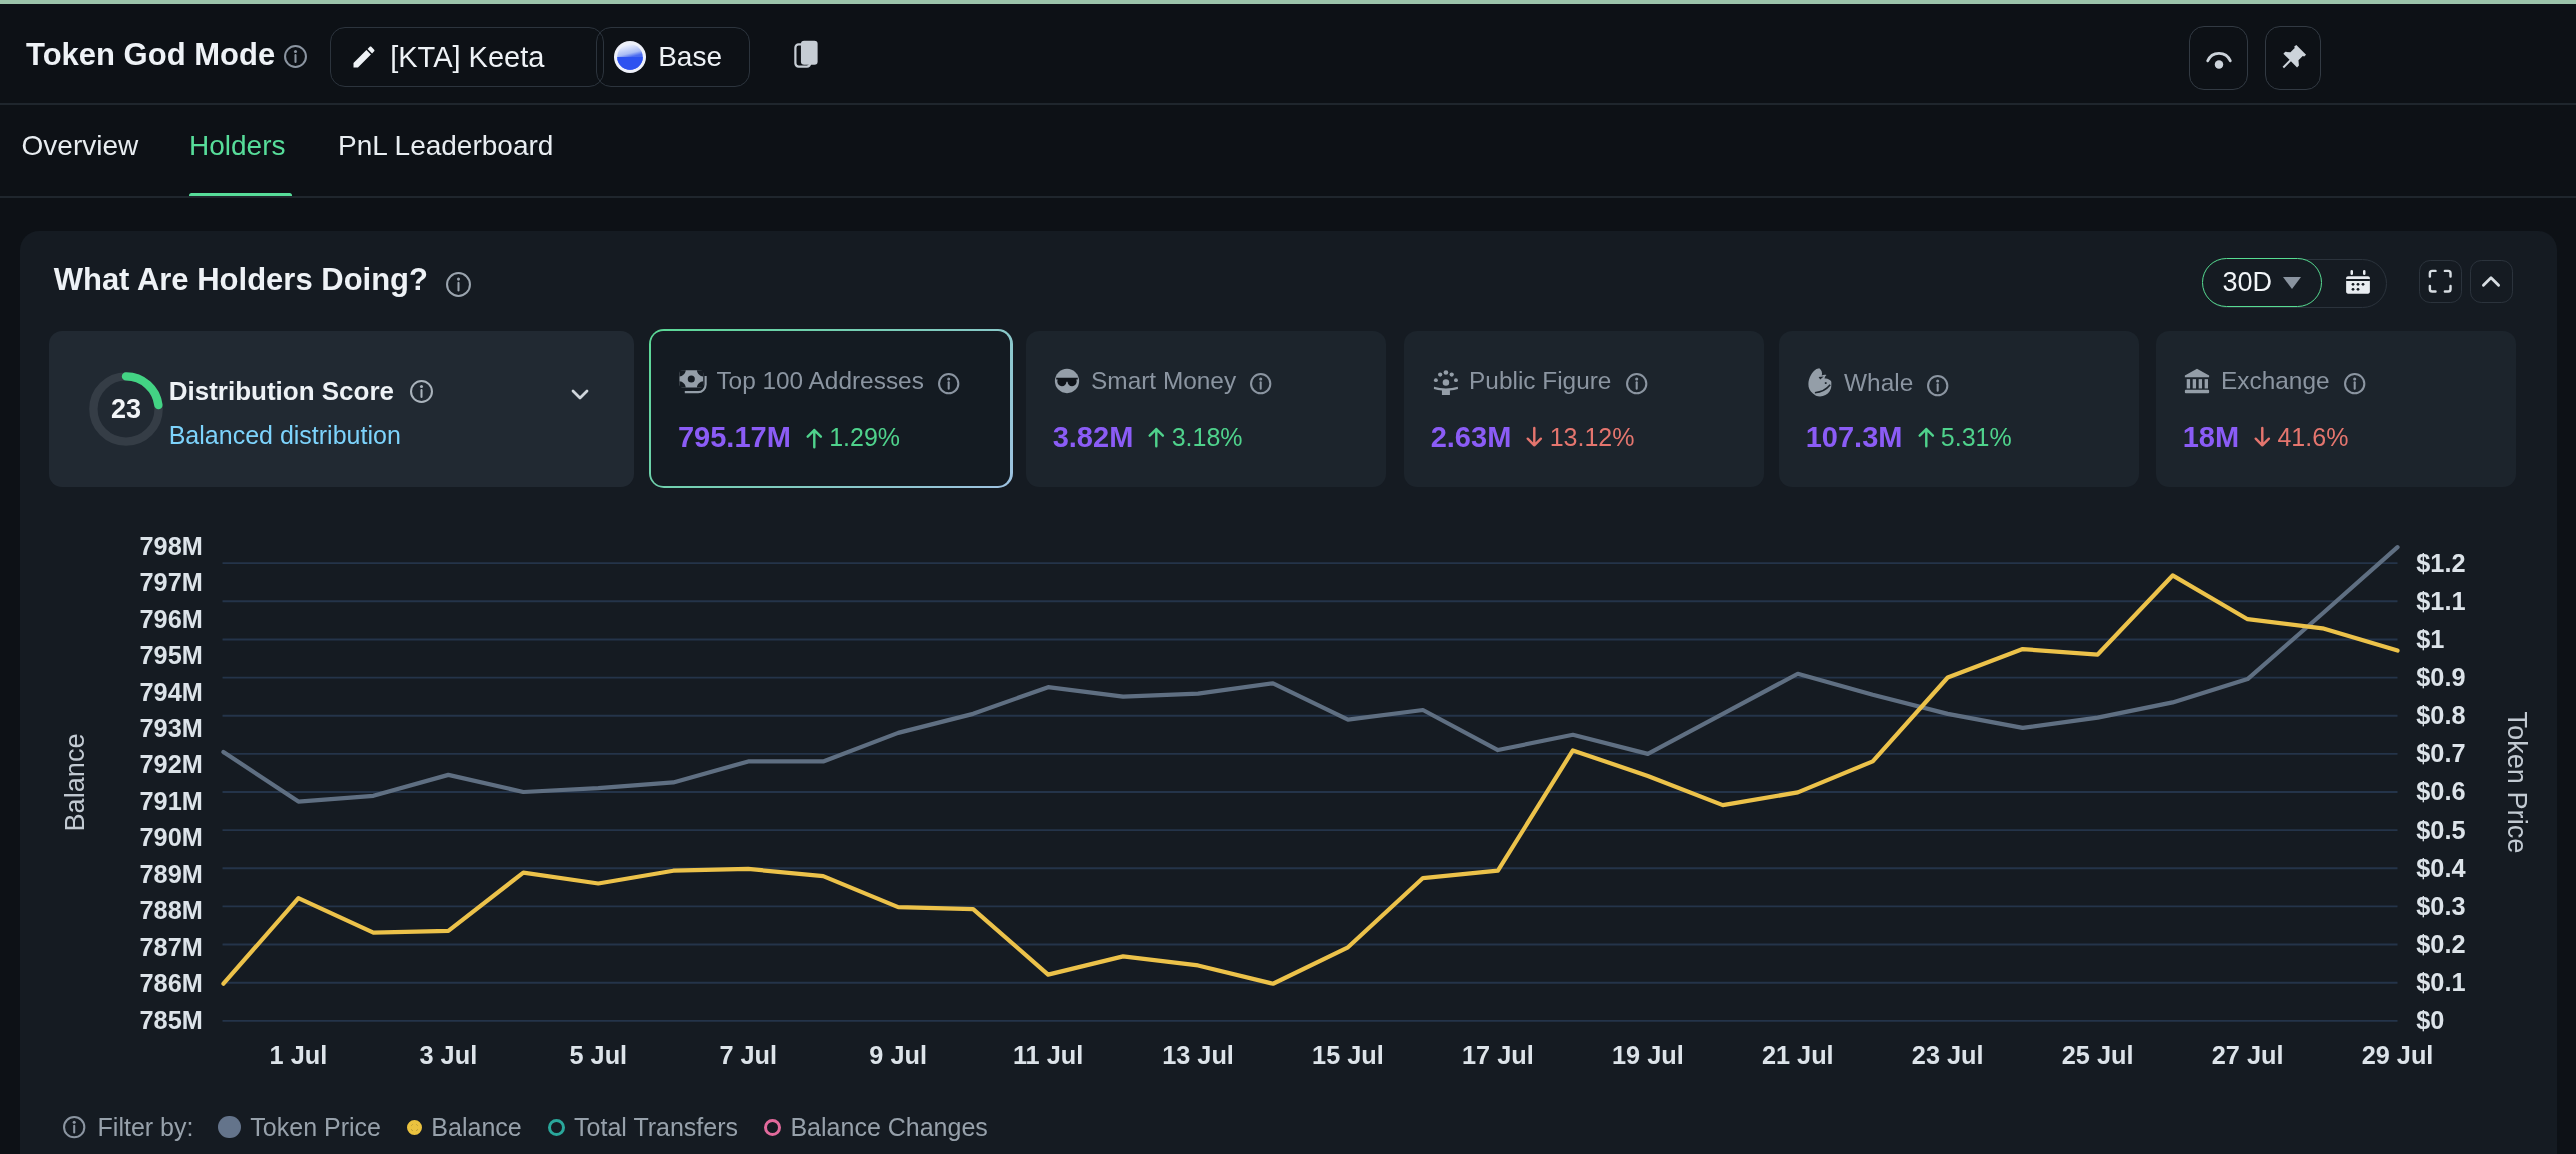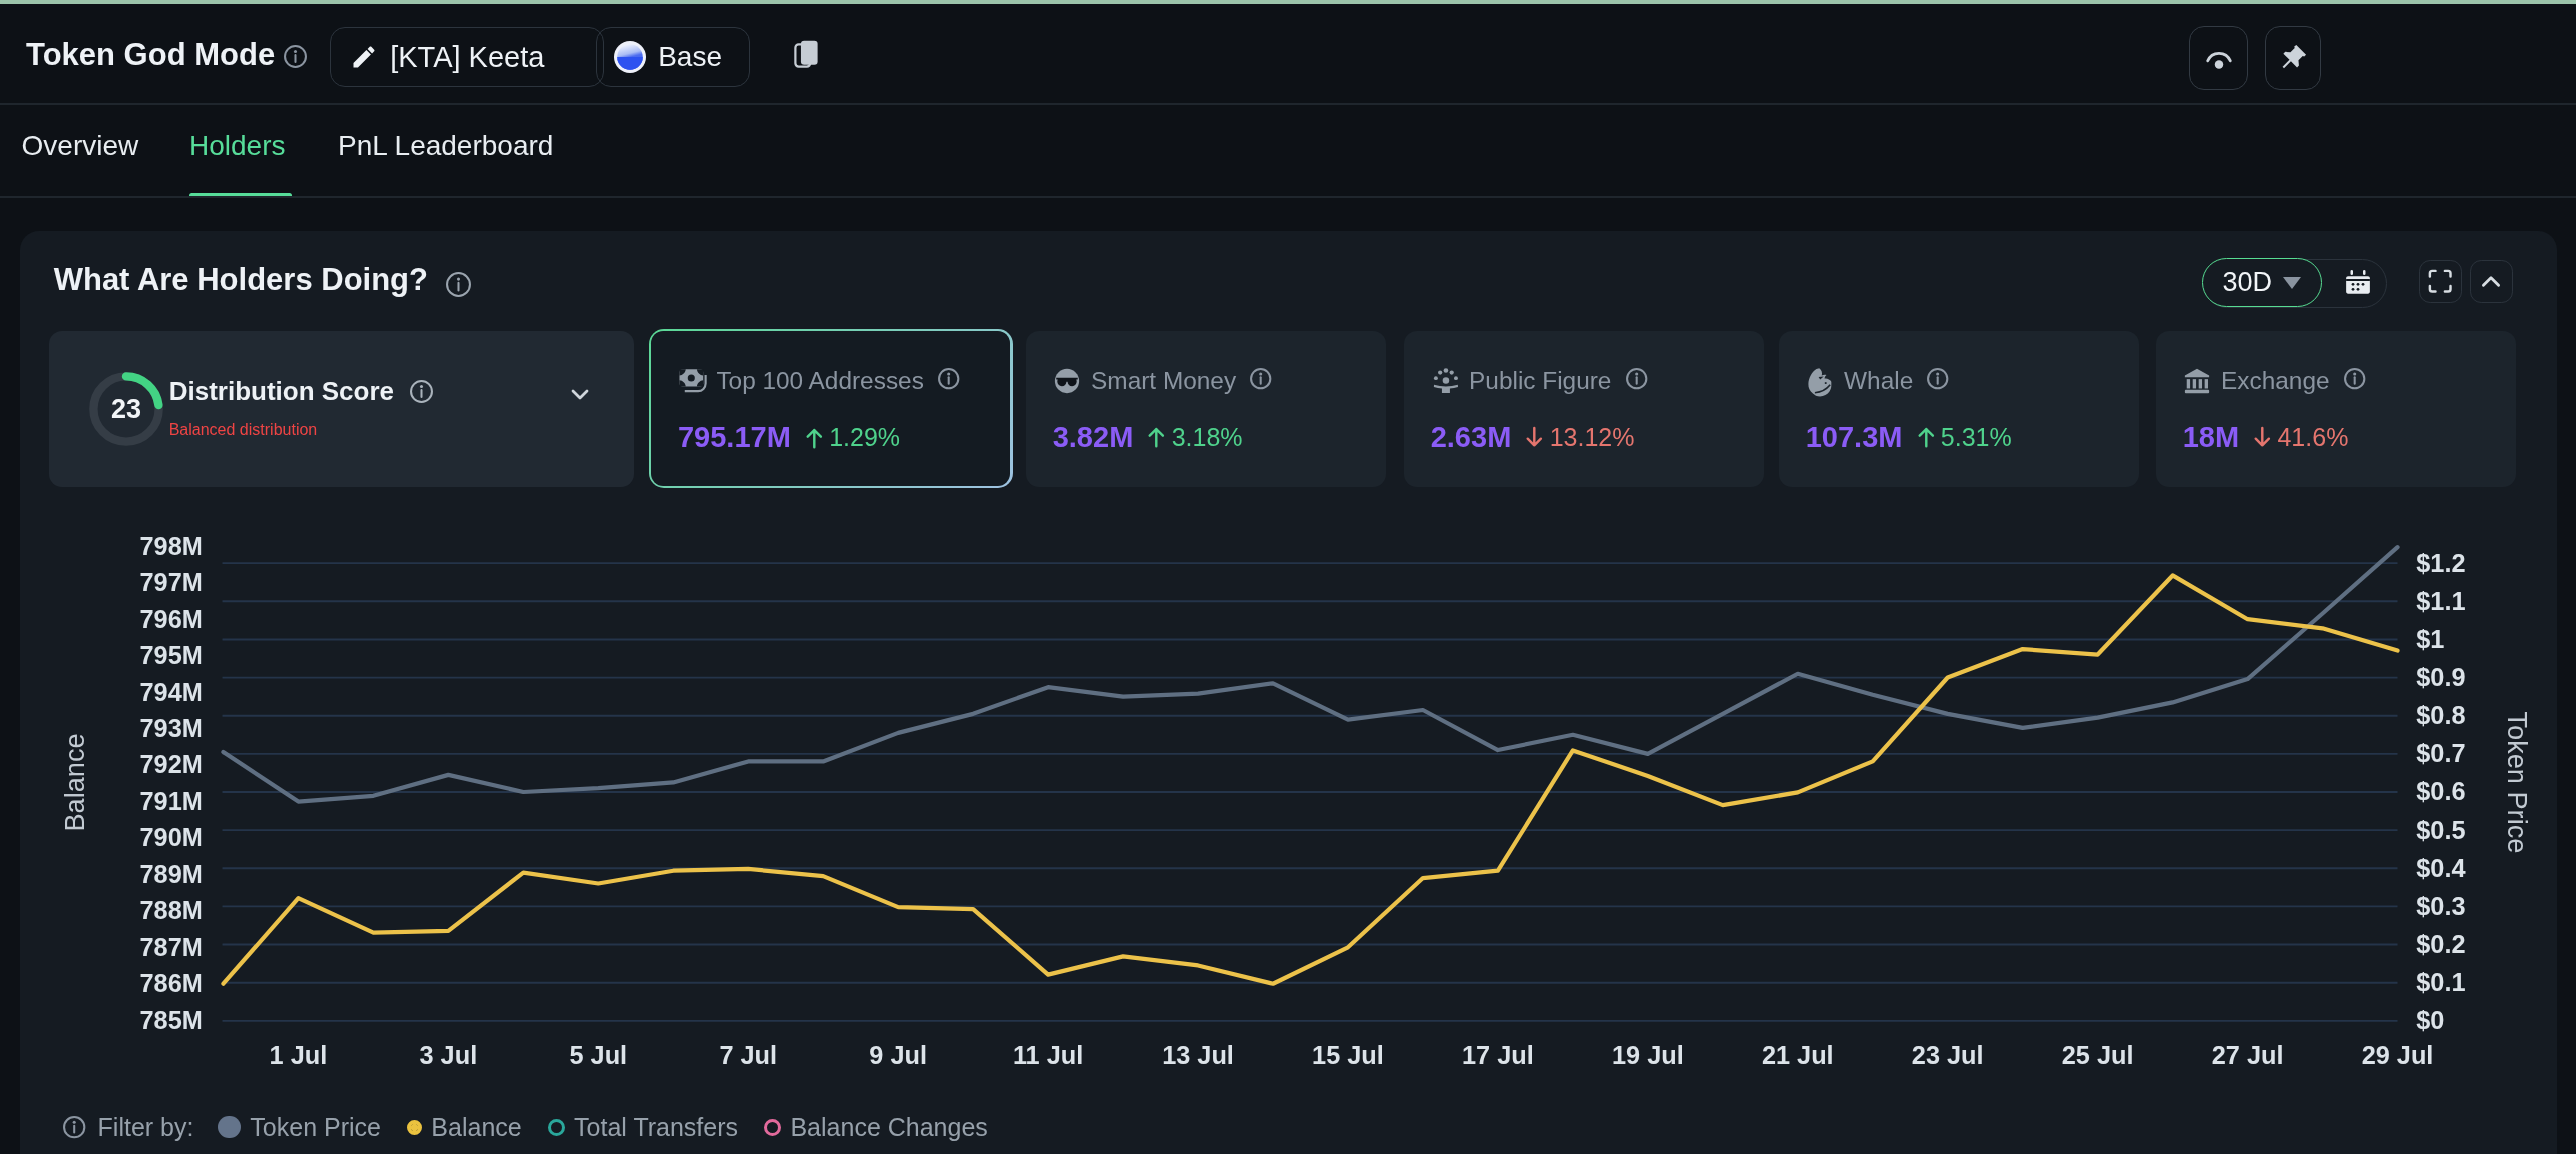--- a/index.html
+++ b/index.html
@@ -22,25 +22,25 @@
 .ctitle{position:absolute;left:34px;top:31px;font-size:31px;font-weight:700;display:flex;align-items:flex-end;gap:17px}
 .ctl-group{position:absolute;left:2183px;top:28px;width:184px;height:49px;border:1.9px solid #2b333c;border-radius:24.4px}
 .pill30{position:absolute;left:-1.9px;top:-1.9px;width:120px;height:49px;border:1.9px solid #57dc92;border-radius:24.4px;background:#151b22;display:flex;align-items:center;justify-content:center;gap:11.2px;font-size:27px;color:#f2f5f8}
 .tri{width:0;height:0;border-left:9.4px solid transparent;border-right:9.4px solid transparent;border-top:12.2px solid #8a94a0}
 .calwrap{position:absolute;right:13px;top:7.5px}
 .icbtn{position:absolute;top:29px;width:43px;height:43px;border:1.9px solid #2b333c;border-radius:11.2px;display:flex;align-items:center;justify-content:center}
 .tile{position:absolute;top:100px;height:156px;background:#1c242c;border-radius:13px}
 .tile.dist{background:#212932}
 .gauge{position:absolute;left:36px;top:37px}
 .dtitle{position:absolute;left:120px;top:45px;font-size:26px;font-weight:700;display:flex;align-items:center;gap:15px}
-.dsub{position:absolute;left:120px;top:90px;font-size:16px;color:#ef4444}
+.dsub{position:absolute;left:120px;top:90px;font-size:25px;color:#7dd3fc}
 .dchev{position:absolute;left:517px;top:49px}
 .seltile{position:absolute;top:98px;height:159px;border-radius:15px;background:linear-gradient(135deg,#5ad895,#9fc2e2);padding:2.3px}
 .seltile-in{position:relative;width:100%;height:100%;background:#141b22;border-radius:12.2px}
-.trow{position:absolute;left:27px;top:36px;display:flex;align-items:flex-start;gap:9.4px}
+.trow{position:absolute;left:27px;top:36px;display:flex;align-items:flex-end;gap:9.4px}
 .ticon{display:flex;width:29px;justify-content:center}
 .tlabel{font-size:24.4px;color:#8b95a1}
 .tinfo{display:flex;margin-left:3.7px}
 .vrow{position:absolute;left:27px;top:90px;display:flex;align-items:center;gap:4.7px}
 .tval{font-size:29px;font-weight:700;color:#8b5cf6;margin-right:8.4px}
 .pct{font-size:25px}
 .pct.up{color:#4fd28c}
 .pct.dn{color:#e4756e}
 .chart{position:absolute;left:0;top:506px}
 .legend{position:absolute;left:62px;top:1110px;height:34px;display:flex;align-items:center}

